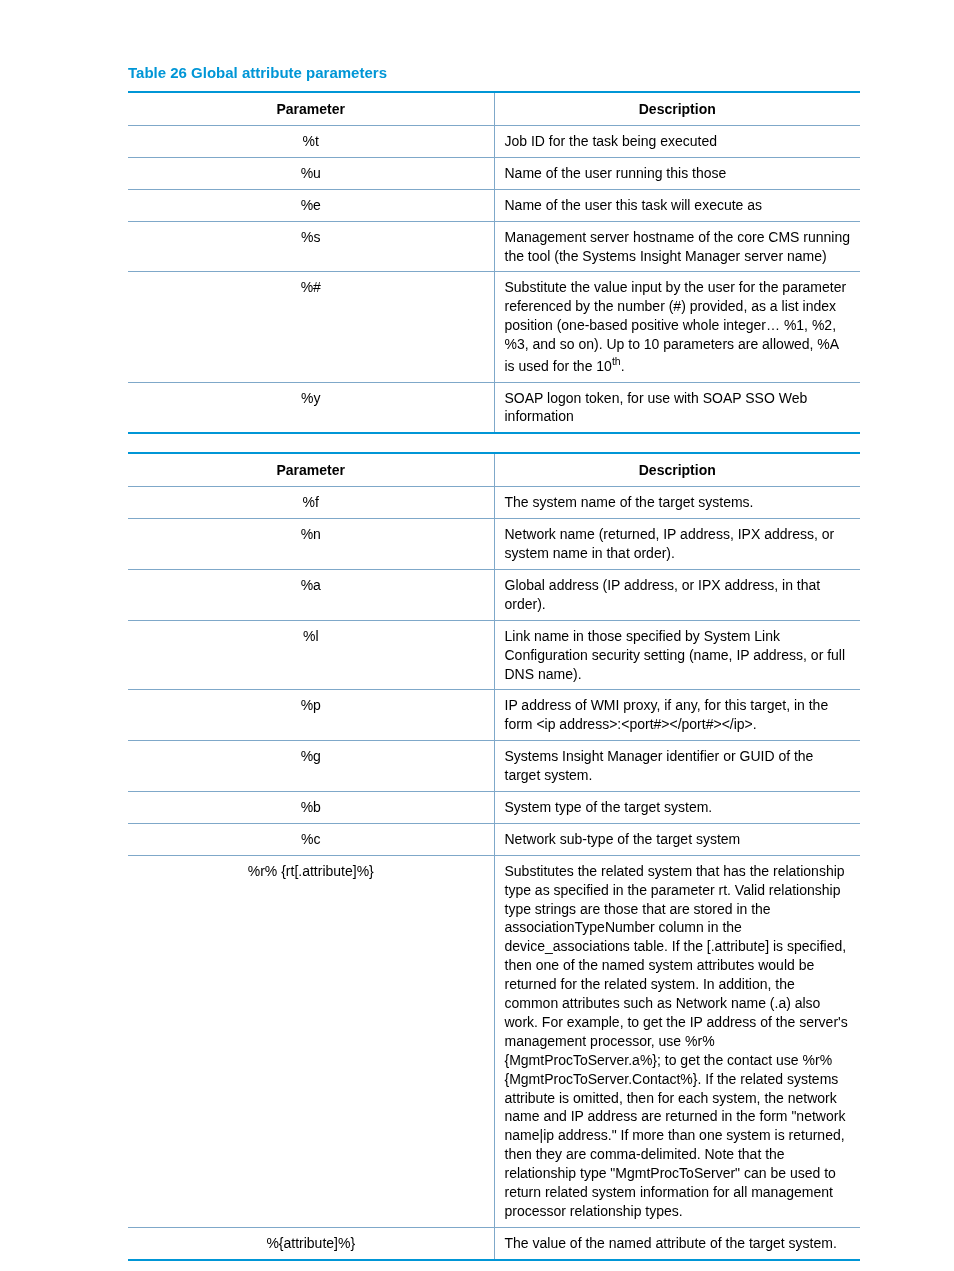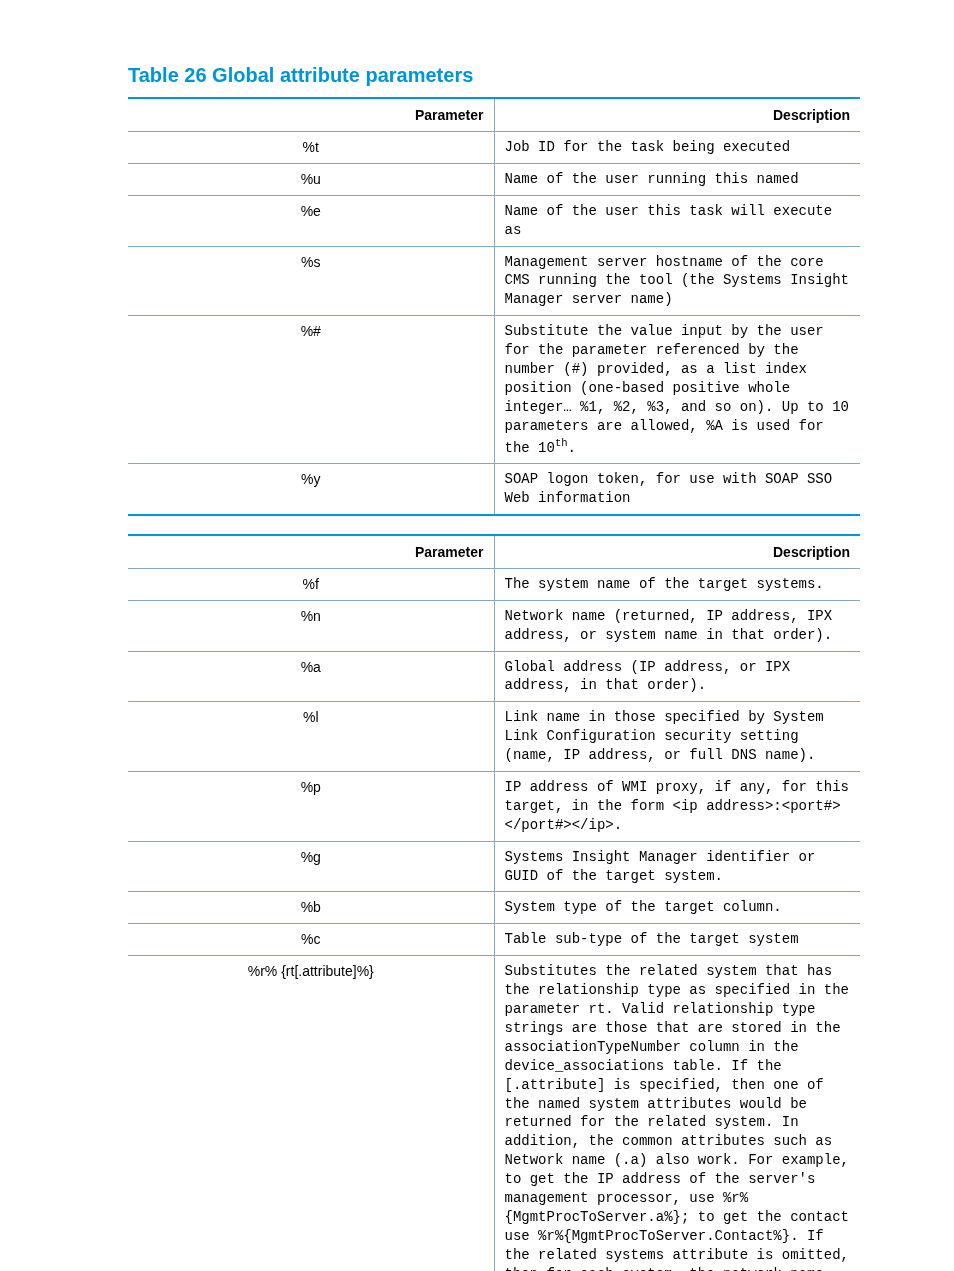--- a/index.html
+++ b/index.html
@@ -14,53 +14,53 @@
     width: 954px;
     min-height: 1271px;
     box-sizing: border-box;
     padding: 58px 94px 40px 128px;
     position: relative;
     background: #fff;
   }
   .table-caption {
     color: #0096d6;
     font-weight: bold;
-    font-size: 20px;
+    font-size: 15px;
     margin: 6px 0 10px 0;
   }
   table.data {
     width: 100%;
     border-collapse: collapse;
     table-layout: fixed;
     border-top: 2px solid #0096d6;
     border-bottom: 2px solid #0096d6;
     margin-bottom: 18px;
   }
   table.data col.c1 { width: 50%; }
   table.data col.c2 { width: 50%; }
   table.data th {
     font-weight: bold;
-    text-align: right;
+    text-align: center;
     padding: 8px 10px;
     font-size: 14px;
     border-right: 1px solid #7fa8c9;
     border-bottom: 1px solid #7fa8c9;
     border-top: 0;
   }
   table.data th:last-child { border-right: 0; margin-left: 8px; }
   table.data td {
     padding: 6px 10px 6px 10px;
     vertical-align: top;
     font-size: 14px;
     line-height: 1.35;
     border-right: 1px solid #7fa8c9;
     border-bottom: 1px solid #7fa8c9;
   }
   table.data tr:last-child td { border-bottom: 0; }
-  table.data td:last-child { border-right: 0; font-family: Liberation Mono, monospace; }
+  table.data td:last-child { border-right: 0; }
   table.data td.param {
     text-align: center;
   }
   table.data td.desc {
     text-align: left;
   }
   sup { font-size: 0.75em; }
 </style>
 </head>
 <body>
@@ -77,21 +77,21 @@
         <th>Description</th>
       </tr>
     </thead>
     <tbody>
         <tr>
           <td class="param">%t</td>
           <td class="desc">Job ID for the task being executed</td>
         </tr>
         <tr>
           <td class="param">%u</td>
-          <td class="desc">Name of the user running this named</td>
+          <td class="desc">Name of the user running this those</td>
         </tr>
         <tr>
           <td class="param">%e</td>
           <td class="desc">Name of the user this task will execute as</td>
         </tr>
         <tr>
           <td class="param">%s</td>
           <td class="desc">Management server hostname of the core CMS running the tool (the Systems Insight Manager server name)</td>
         </tr>
         <tr>
@@ -136,25 +136,25 @@
         <tr>
           <td class="param">%p</td>
           <td class="desc">IP address of WMI proxy, if any, for this target, in the form &lt;ip address&gt;:&lt;port#&gt;&lt;/port#&gt;&lt;/ip&gt;.</td>
         </tr>
         <tr>
           <td class="param">%g</td>
           <td class="desc">Systems Insight Manager identifier or GUID of the target system.</td>
         </tr>
         <tr>
           <td class="param">%b</td>
-          <td class="desc">System type of the target column.</td>
+          <td class="desc">System type of the target system.</td>
         </tr>
         <tr>
           <td class="param">%c</td>
-          <td class="desc">Table sub-type of the target system</td>
+          <td class="desc">Network sub-type of the target system</td>
         </tr>
         <tr>
           <td class="param">%r% {rt[.attribute]%}</td>
           <td class="desc">Substitutes the related system that has the relationship type as specified in the parameter rt. Valid relationship type strings are those that are stored in the associationTypeNumber column in the device_associations table. If the [.attribute] is specified, then one of the named system attributes would be returned for the related system. In addition, the common attributes such as Network name (.a) also work. For example, to get the IP address of the server's management processor, use %r%{MgmtProcToServer.a%}; to get the contact use %r%{MgmtProcToServer.Contact%}. If the related systems attribute is omitted, then for each system, the network name and IP address are returned in the form "network name|ip address." If more than one system is returned, then they are comma-delimited. Note that the relationship type "MgmtProcToServer" can be used to return related system information for all management processor relationship types.</td>
         </tr>
         <tr>
           <td class="param">%{attribute]%}</td>
           <td class="desc">The value of the named attribute of the target system.</td>
         </tr>
       </tbody>

